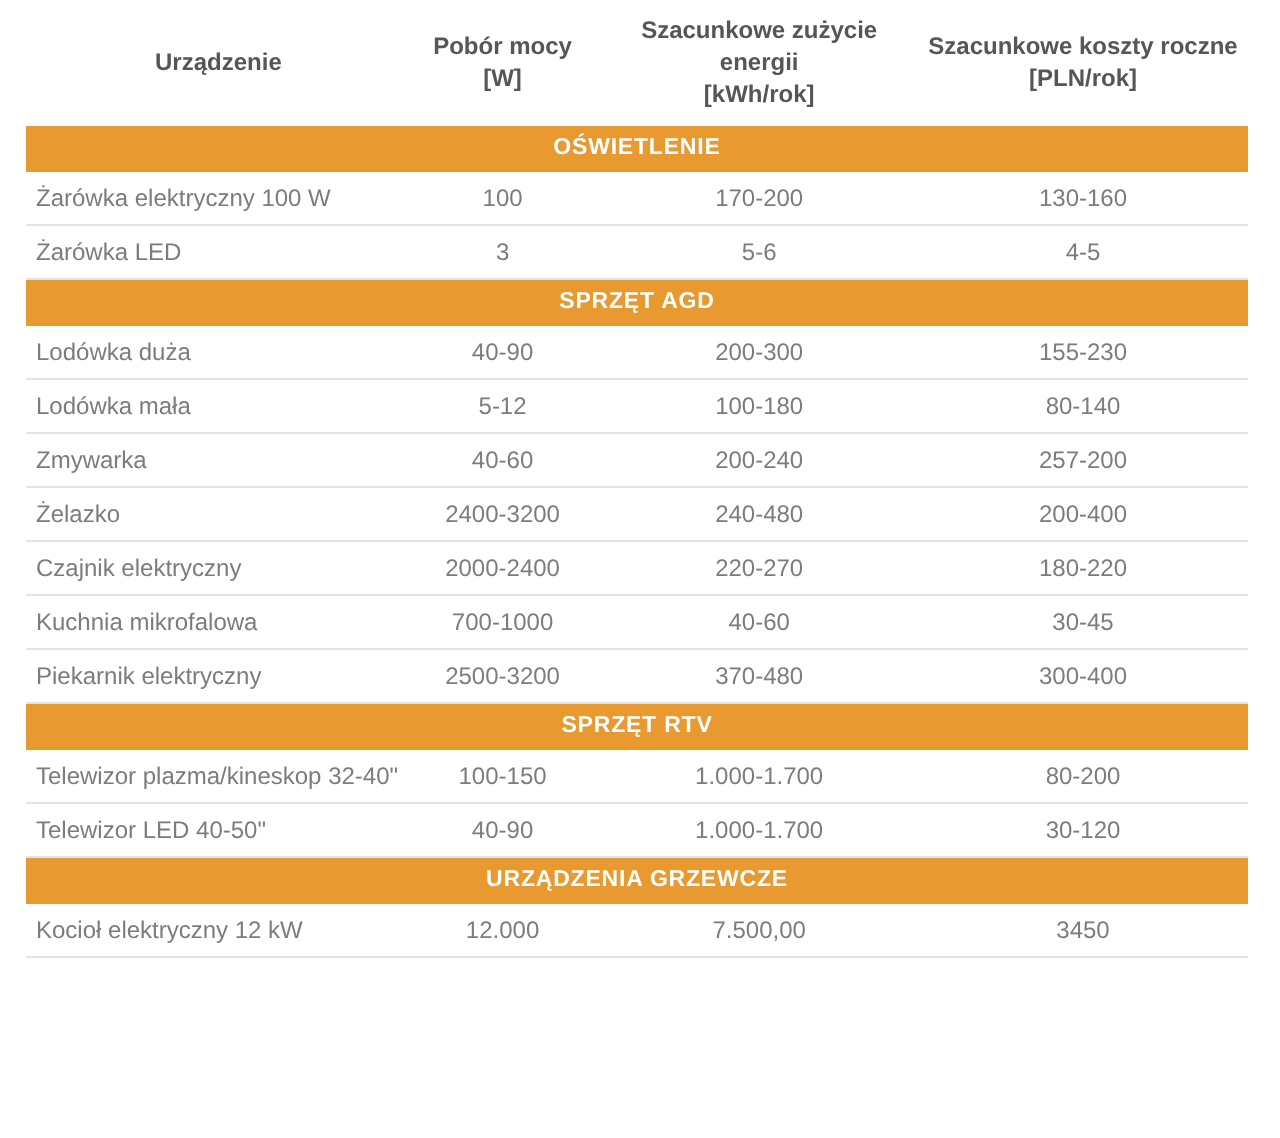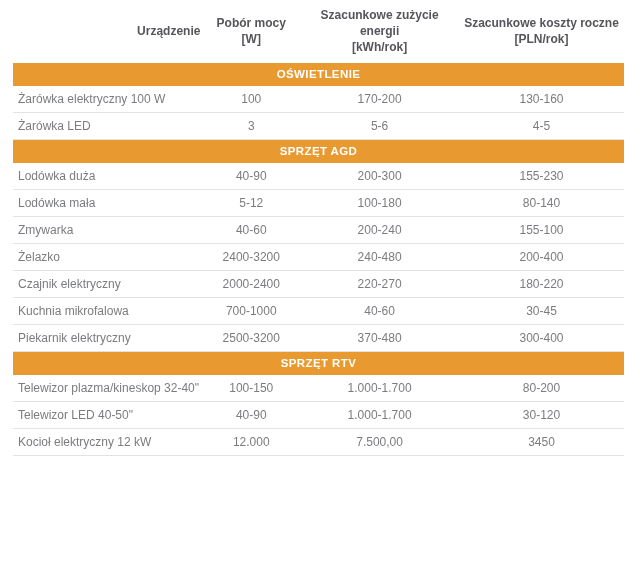--- a/index.html
+++ b/index.html
@@ -31,21 +31,21 @@
   th {
     color: #55565A;
     font-size: 12px;
     font-weight: bold;
     line-height: 1.35;
     text-align: center;
     vertical-align: middle;
     padding: 7px 2px;
   }
   th.col-device {
-    text-align: right;
+    text-align: center;
     padding-left: 5px;
   }
   tr.band td {
     background: #E8992F;
     color: #ffffff;
     font-weight: bold;
     font-size: 11.5px;
     letter-spacing: 0.4px;
     text-align: center;
     height: 23px;
@@ -128,21 +128,21 @@
       <tr>
         <td class="device">Lodówka mała</td>
         <td>5-12</td>
         <td>100-180</td>
         <td>80-140</td>
       </tr>
       <tr>
         <td class="device">Zmywarka</td>
         <td>40-60</td>
         <td>200-240</td>
-        <td>155-100</td>
+        <td>257-200</td>
       </tr>
       <tr>
         <td class="device">Żelazko</td>
         <td>2400-3200</td>
         <td>240-480</td>
         <td>200-400</td>
       </tr>
       <tr>
         <td class="device">Czajnik elektryczny</td>
         <td>2000-2400</td>
@@ -171,20 +171,23 @@
         <td>1.000-1.700</td>
         <td>80-200</td>
       </tr>
       <tr>
         <td class="device">Telewizor LED 40-50"</td>
         <td>40-90</td>
         <td>1.000-1.700</td>
         <td>30-120</td>
       </tr>
 
+      <tr class="band">
+        <td colspan="4">URZĄDZENIA GRZEWCZE</td>
+      </tr>
       <tr>
         <td class="device">Kocioł elektryczny 12 kW</td>
         <td>12.000</td>
         <td>7.500,00</td>
         <td>3450</td>
       </tr>
     </tbody>
   </table>
 </div>
 

